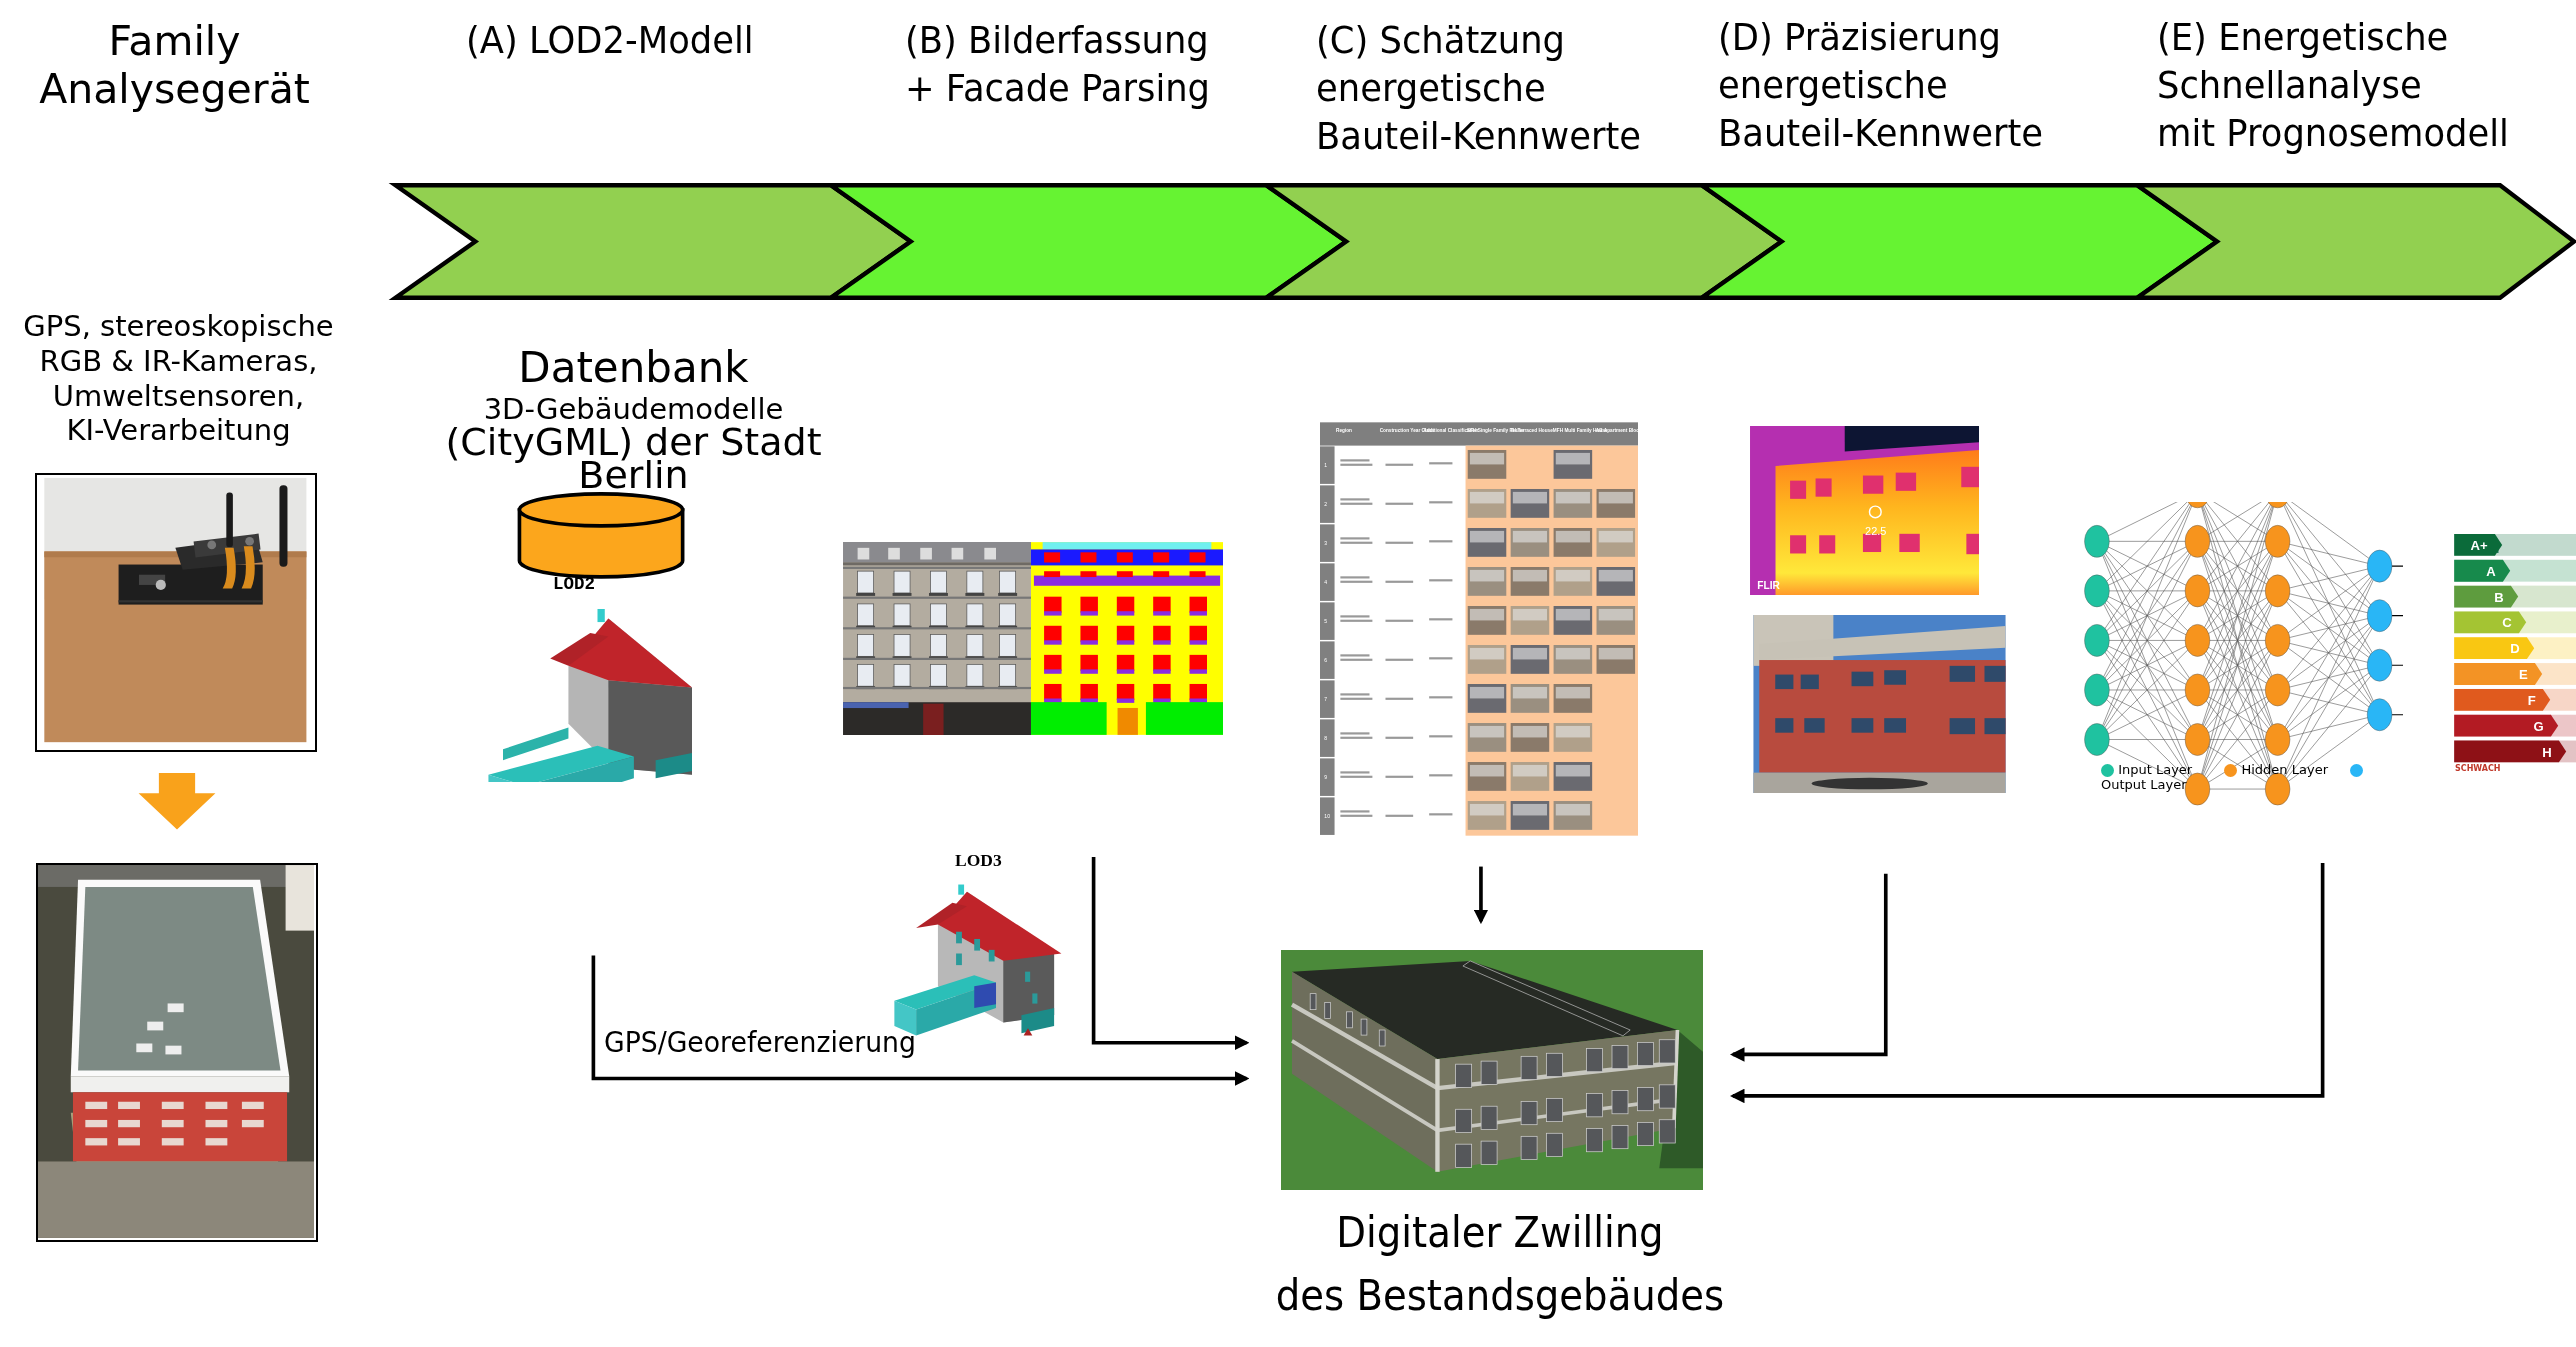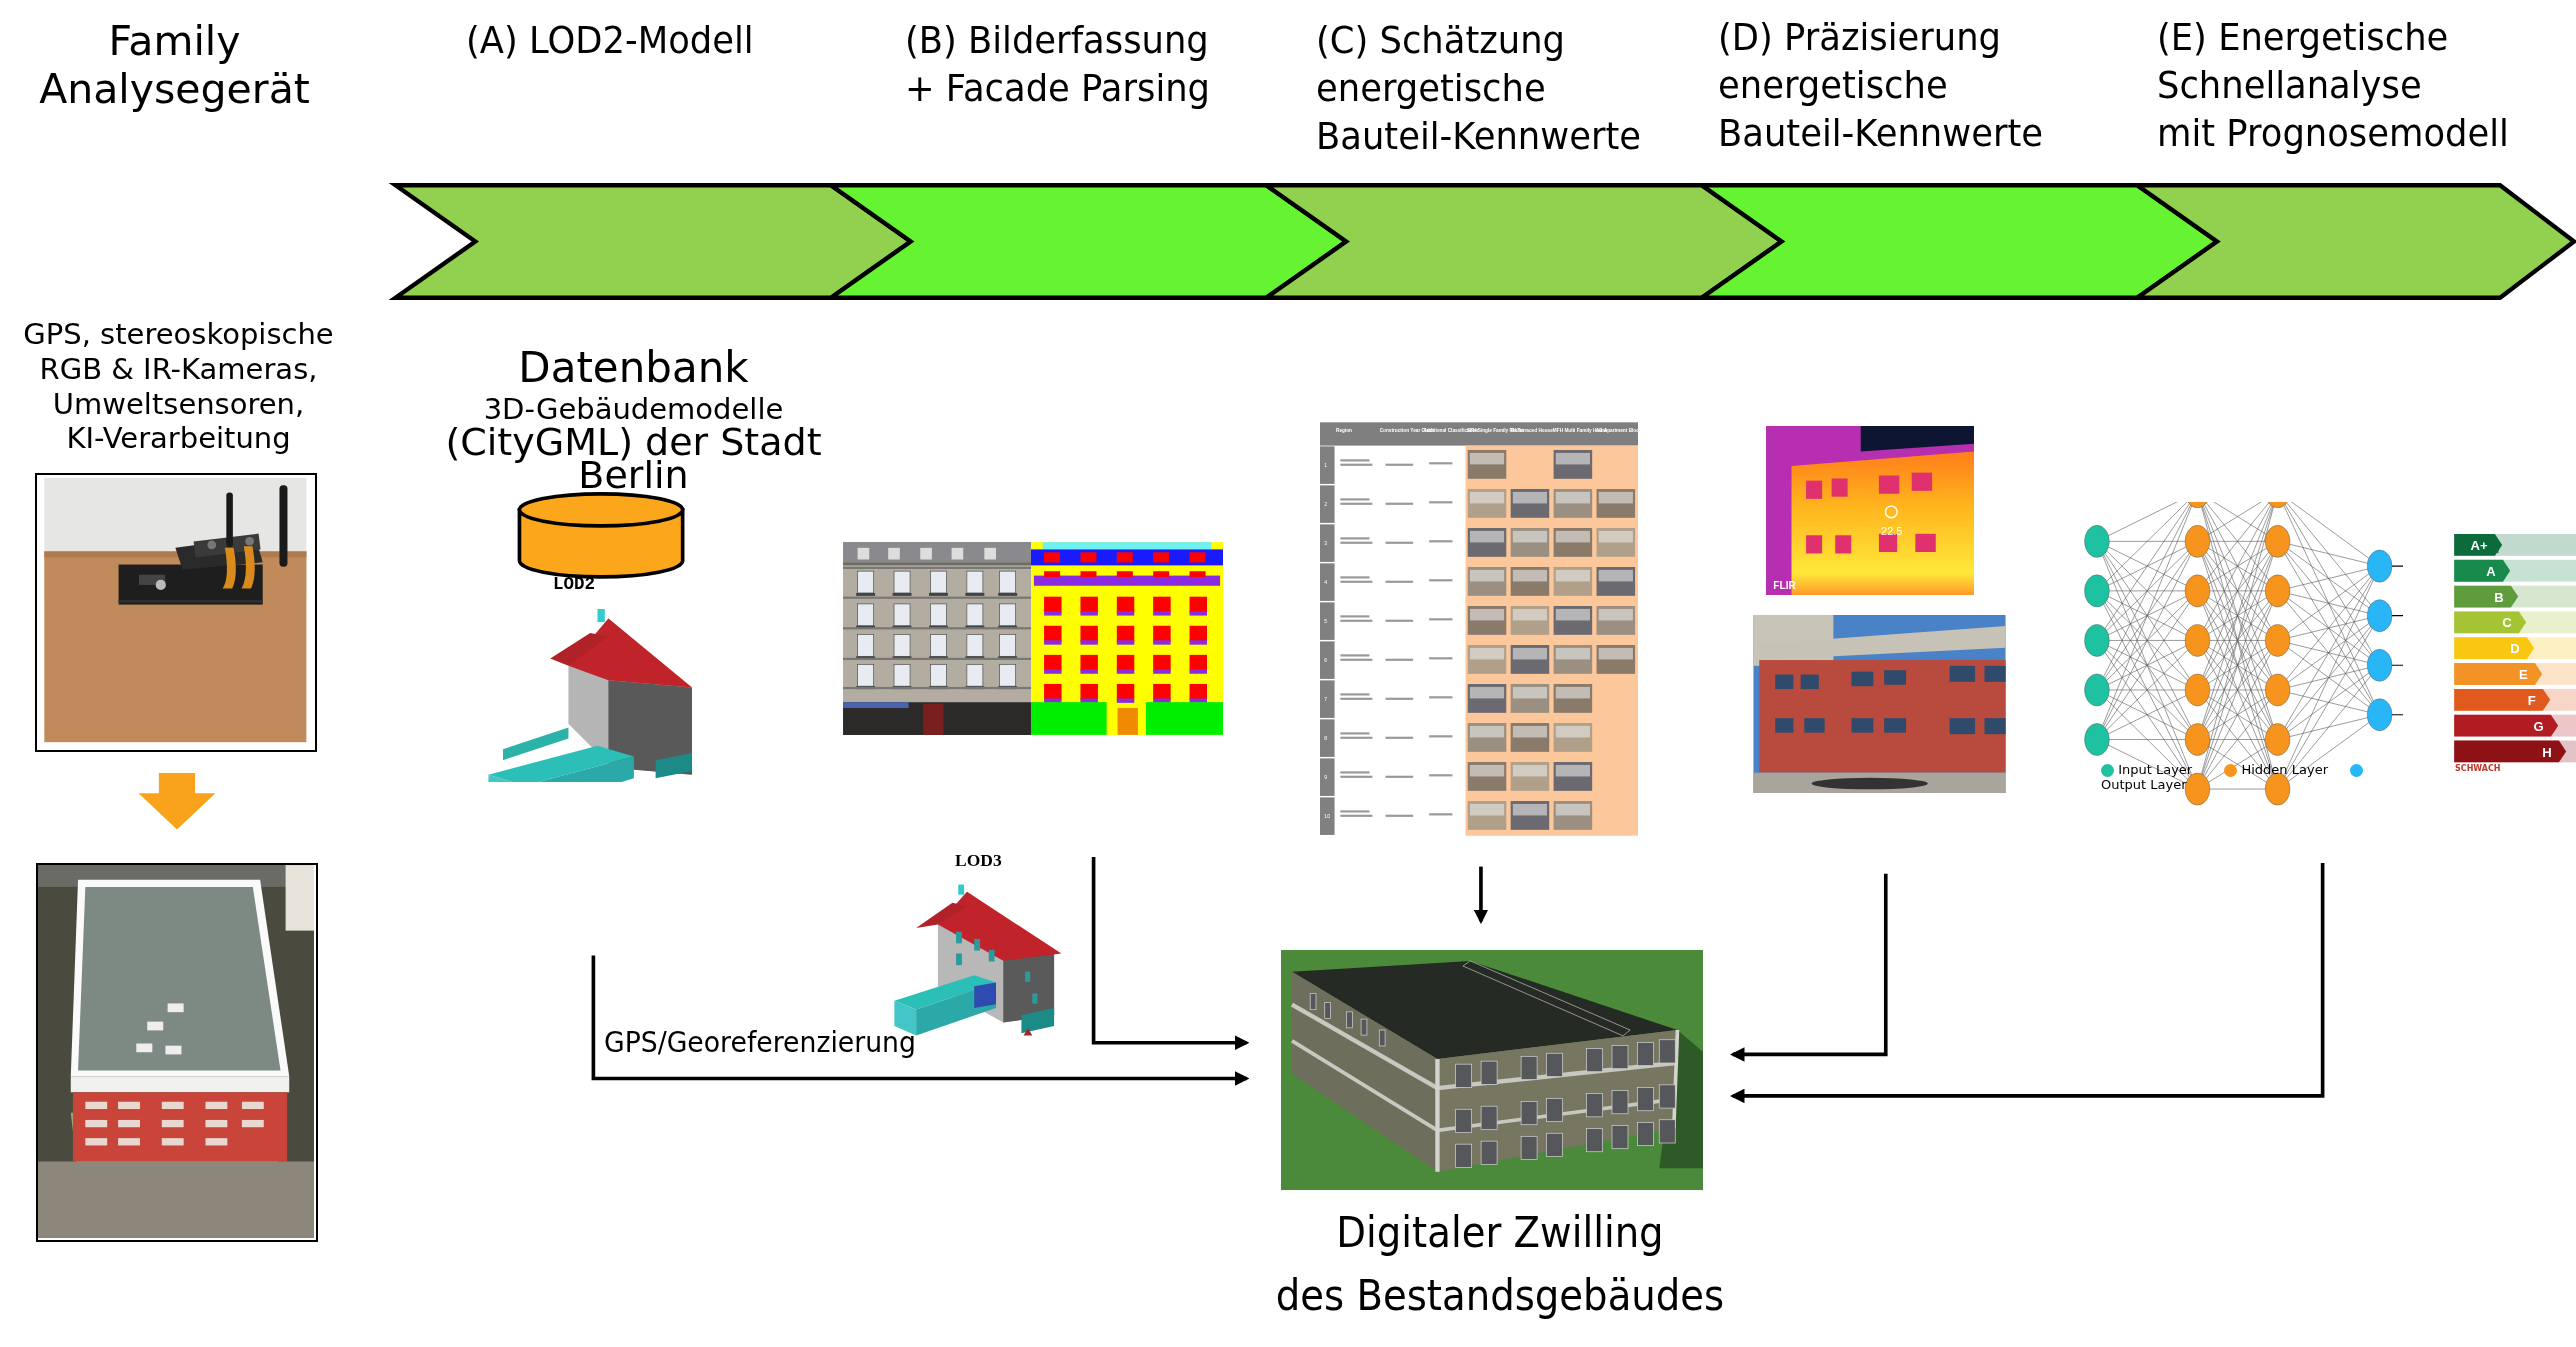--- a/index.html
+++ b/index.html
@@ -13,21 +13,21 @@
   svg text { font-family:"Liberation Sans", sans-serif; }
   .framed { border:2.9px solid #000; box-sizing:border-box; background:#fff; overflow:hidden; }
 </style>
 </head>
 <body>
 
 <div class="abs t-big" style="left:0; top:18px; width:349px;">
   <div>Family</div>
   <div>Analysegerät</div>
 </div>
-<div class="abs t-med" style="left:0; top:309px; width:357px;margin-top:8px;">
+<div class="abs t-med" style="left:0; top:309px; width:357px;">
   <div>GPS, stereoskopische</div>
   <div>RGB &amp; IR-Kameras,</div>
   <div>Umweltsensoren,</div>
   <div>KI-Verarbeitung</div>
 </div>
 
 <div class="abs framed" style="left:35px; top:473px; width:282px; height:279px;">
   <svg width="276" height="273" viewBox="0 0 379 375">
     <rect x="10" y="4" width="360" height="167" fill="#e6e6e4"></rect>
     <rect x="10" y="105" width="360" height="262" fill="#c08a5a"></rect>
@@ -425,21 +425,21 @@
       <rect x="150" y="537.2" width="32" height="3" fill="#999"></rect>
       <rect x="203" y="520.4000000000001" width="53" height="39.6" fill="#b0a08a"></rect>
       <rect x="206" y="524.4000000000001" width="47" height="15.840000000000002" fill="#e8e8e8" opacity="0.6"></rect>
       <rect x="262" y="520.4000000000001" width="53" height="39.6" fill="#6a6a70"></rect>
       <rect x="265" y="524.4000000000001" width="47" height="15.840000000000002" fill="#e8e8e8" opacity="0.6"></rect>
       <rect x="321" y="520.4000000000001" width="53" height="39.6" fill="#9a8f80"></rect>
       <rect x="324" y="524.4000000000001" width="47" height="15.840000000000002" fill="#e8e8e8" opacity="0.6"></rect>
     </svg>
 </div>
 
-<div class="abs" style="left:1750px; top:426px; width:208px; height:169px; overflow:hidden;margin-left:16px;">
+<div class="abs" style="left:1750px; top:426px; width:229px; height:169px; overflow:hidden;">
   <svg width="255" height="169" viewBox="0 0 350 232">
     <defs>
       <linearGradient id="thermGrad" x1="0" y1="0" x2="0" y2="1">
         <stop offset="0" stop-color="#ff7a1a"></stop>
         <stop offset="0.4" stop-color="#ffb51e"></stop>
         <stop offset="0.85" stop-color="#ffe83a"></stop>
         <stop offset="1" stop-color="#ff9a2a"></stop>
       </linearGradient>
     </defs>
     <rect width="350" height="232" fill="#b52fb0"></rect>

